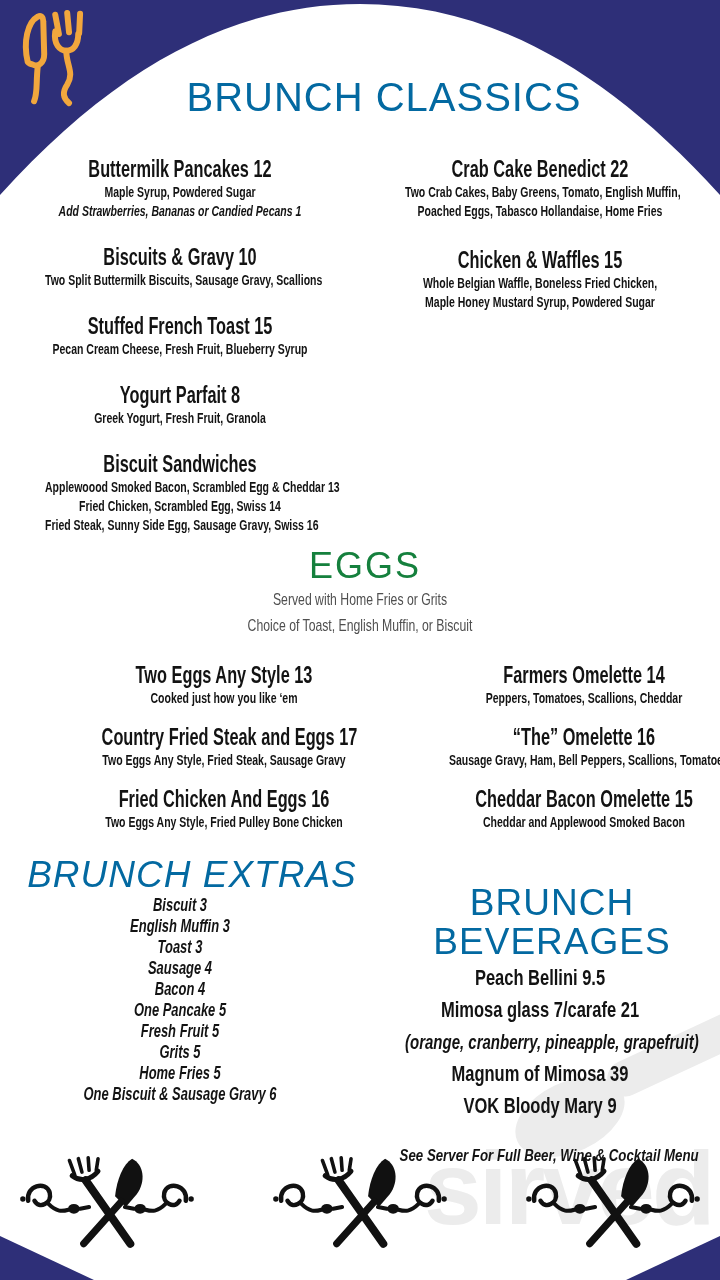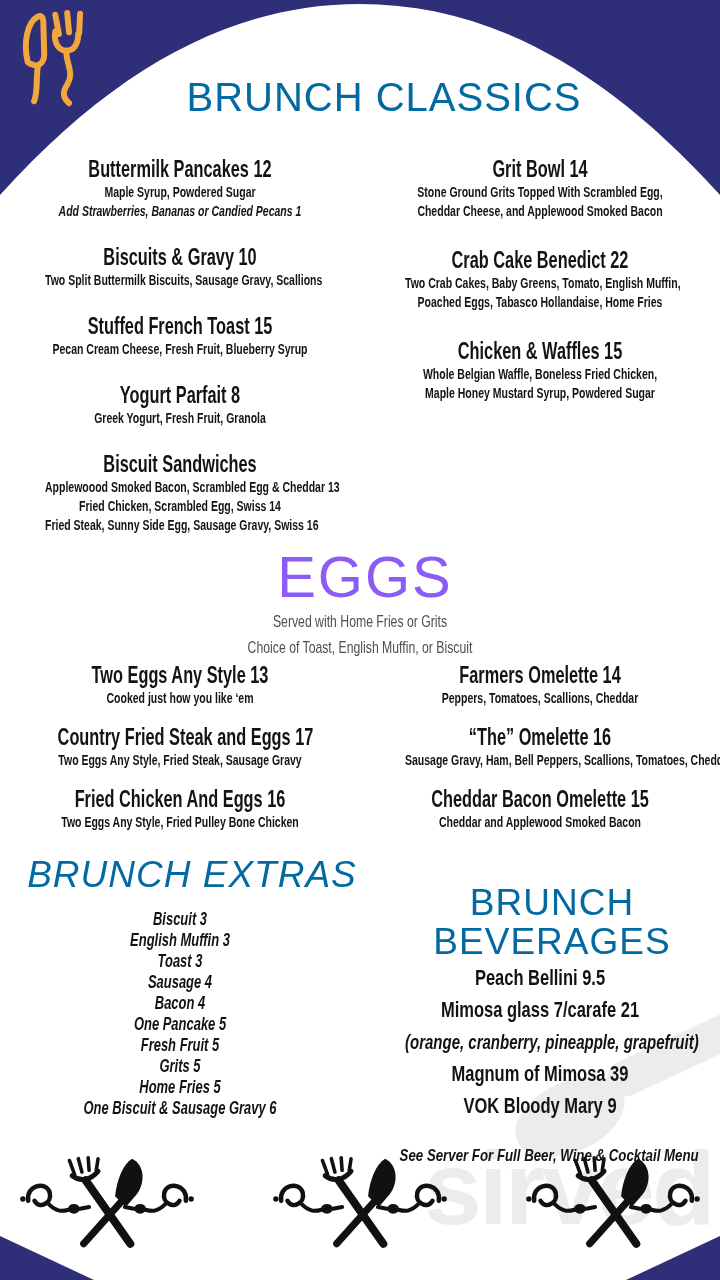--- a/index.html
+++ b/index.html
@@ -22,46 +22,46 @@
     position:absolute;z-index:1;left:512px;top:1082px;width:116px;height:70px;
     background:#ececec;border-radius:50%;transform:rotate(-25deg);
   }
   
   .content{position:absolute;left:0;top:0;width:720px;height:1280px;z-index:2;}
   .logo{position:absolute;left:12px;top:8px;width:92px;height:100px;}
 
   .script-title{color:#0369a1;text-align:center;line-height:1.05;letter-spacing:1px;padding-left:24px;}
   .title-classics{position:absolute;top:76px;left:0;width:720px;font-size:40px;}
   .eggs-block{position:absolute;top:548px;left:0;width:720px;text-align:center;}
-  .eggs-title{font-size:58px;color:#8b5cf6;line-height:1;letter-spacing:2px;padding-left:10px;}
+  .eggs-title{font-size:36px;color:#15803d;line-height:1;letter-spacing:2px;padding-left:10px;}
   .eggs-sub{font-size:17px;color:#4f4f4f;line-height:21px;margin-top:5px;}
 
   .cols{position:absolute;left:0;width:612px;display:flex;}
   .classics-cols{top:156px;}
-  .eggs-cols{top:662px;}
+  .eggs-cols{top:662px;padding-left:44px;}
   .col{width:360px;box-sizing:border-box;}
 
   .menu-item{text-align:center;margin-bottom:24px;}
   .classics-right .menu-item{margin-bottom:27px;}
   .eggs-cols .menu-item{margin-bottom:17px;}
   .item-name{
     font-size:24px;font-weight:bold;color:#131313;line-height:26px;
     white-space:nowrap;transform:scaleX(0.68);transform-origin:50% 50%;
   }
   .item-desc{
     font-size:14px;font-weight:bold;color:#131313;line-height:17px;margin-top:2px;
     white-space:nowrap;transform:scaleX(0.75);transform-origin:50% 50%;
   }
   .item-note{font-style:italic;}
   .cond{white-space:nowrap;transform:scaleX(0.72);transform-origin:50% 50%;}
 
   .extras{position:absolute;left:0;top:856px;width:360px;text-align:center;font-style:italic;}
   .beverages{position:absolute;left:360px;top:884px;width:360px;text-align:center;}
   .sub-title{font-size:37px;}
-  .extras-list{margin-top:14px;}
+  .extras-list{}
   .extras-item{
     font-size:18px;font-weight:bold;color:#131313;line-height:21px;
     white-space:nowrap;transform:scaleX(0.72);transform-origin:50% 50%;
   }
   .bev-lines{text-align:center;}
   .bev-line{
     font-size:22px;font-weight:bold;color:#131313;line-height:32px;
     white-space:nowrap;transform:scaleX(0.75);transform-origin:50% 50%;
   }
   .bev-line.italic{font-style:italic;font-size:20px;}
@@ -126,25 +126,20 @@
           <div class="item-desc">Greek Yogurt, Fresh Fruit, Granola</div>
         </div>
         <div class="menu-item">
           <div class="item-name">Biscuit Sandwiches</div>
           <div class="item-desc">Applewoood Smoked Bacon, Scrambled Egg &amp; Cheddar 13</div>
           <div class="item-desc">Fried Chicken, Scrambled Egg, Swiss 14</div>
           <div class="item-desc">Fried Steak, Sunny Side Egg, Sausage Gravy, Swiss 16</div>
         </div>
       </div>
       <div class="col classics-right">
-        <div class="menu-item">
-          <div class="item-name">Grit Bowl 14</div>
-          <div class="item-desc">Stone Ground Grits Topped With Scrambled Egg,</div>
-          <div class="item-desc">Cheddar Cheese, and Applewood Smoked Bacon</div>
-        </div>
         <div class="menu-item">
           <div class="item-name">Crab Cake Benedict 22</div>
           <div class="item-desc">Two Crab Cakes, Baby Greens, Tomato, English Muffin,</div>
           <div class="item-desc">Poached Eggs, Tabasco Hollandaise, Home Fries</div>
         </div>
         <div class="menu-item">
           <div class="item-name">Chicken &amp; Waffles 15</div>
           <div class="item-desc">Whole Belgian Waffle, Boneless Fried Chicken,</div>
           <div class="item-desc">Maple Honey Mustard Syrup, Powdered Sugar</div>
         </div>

